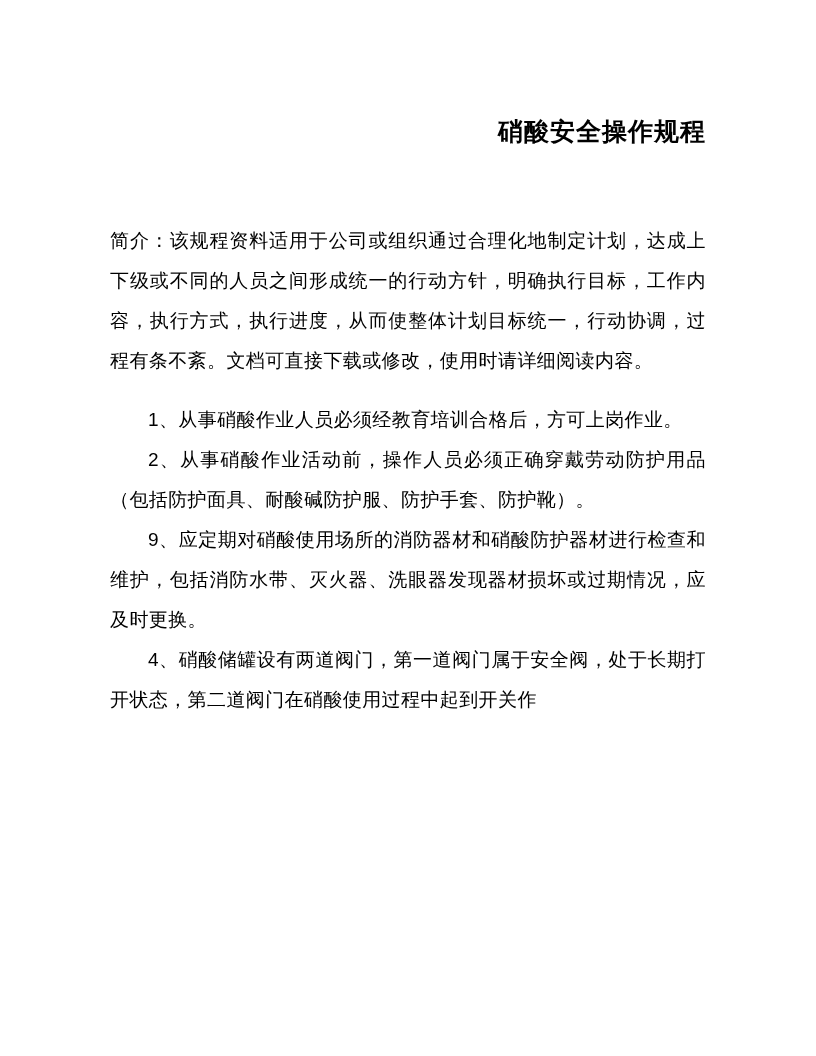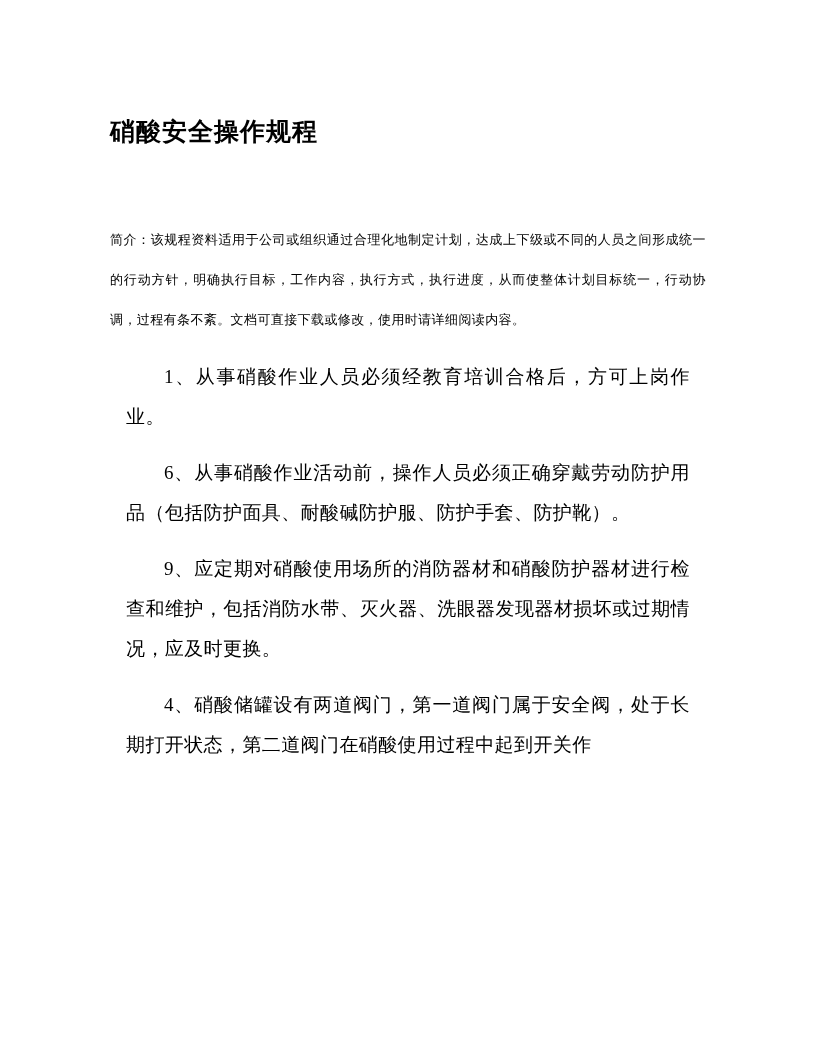--- a/index.html
+++ b/index.html
@@ -16,58 +16,58 @@
   }
   .page {
     width: 816px;
     height: 1056px;
     box-sizing: border-box;
     padding: 96px 110px 72px 110px;
     position: relative;
     background: #ffffff;
   }
   .doc-title {
-    text-align: left;
+    text-align: right;
     font-size: 25px;
     font-weight: bold;
     letter-spacing: 1px;
     margin: 18px 0 0 0;
     line-height: 1.4;
     font-family: "Liberation Sans", "DejaVu Sans", sans-serif;
   }
   .intro {
     margin-top: 72px;
-    font-size: 13px;
+    font-size: 19px;
     line-height: 40px;
     text-align: justify;
     letter-spacing: 0.4px;
-    font-family: Liberation Mono, monospace;
+    font-family: Liberation Serif, serif;
   }
   .para {
     font-size: 19px;
     line-height: 40px;
     text-align: justify;
     letter-spacing: 0.4px;
     text-indent: 38px;
-    margin: 16px;
-    font-family: Liberation Serif, serif;
+    margin: 0;
+    font-family: Liberation Sans, sans-serif;
   }
   .para-block {
     margin-top: 6px;
   }
 </style>
 </head>
 <body>
 
 <div class="page">
 
   <h1 class="doc-title">硝酸安全操作规程</h1>
 
   <p class="intro">简介：该规程资料适用于公司或组织通过合理化地制定计划，达成上下级或不同的人员之间形成统一的行动方针，明确执行目标，工作内容，执行方式，执行进度，从而使整体计划目标统一，行动协调，过程有条不紊。文档可直接下载或修改，使用时请详细阅读内容。</p>
 
   <div class="para-block">
     <p class="para">1、从事硝酸作业人员必须经教育培训合格后，方可上岗作业。</p>
-    <p class="para">6、从事硝酸作业活动前，操作人员必须正确穿戴劳动防护用品（包括防护面具、耐酸碱防护服、防护手套、防护靴）。</p>
+    <p class="para">2、从事硝酸作业活动前，操作人员必须正确穿戴劳动防护用品（包括防护面具、耐酸碱防护服、防护手套、防护靴）。</p>
     <p class="para">9、应定期对硝酸使用场所的消防器材和硝酸防护器材进行检查和维护，包括消防水带、灭火器、洗眼器发现器材损坏或过期情况，应及时更换。</p>
     <p class="para">4、硝酸储罐设有两道阀门，第一道阀门属于安全阀，处于长期打开状态，第二道阀门在硝酸使用过程中起到开关作</p>
   </div>
 
 </div>
 
 </body></html>

